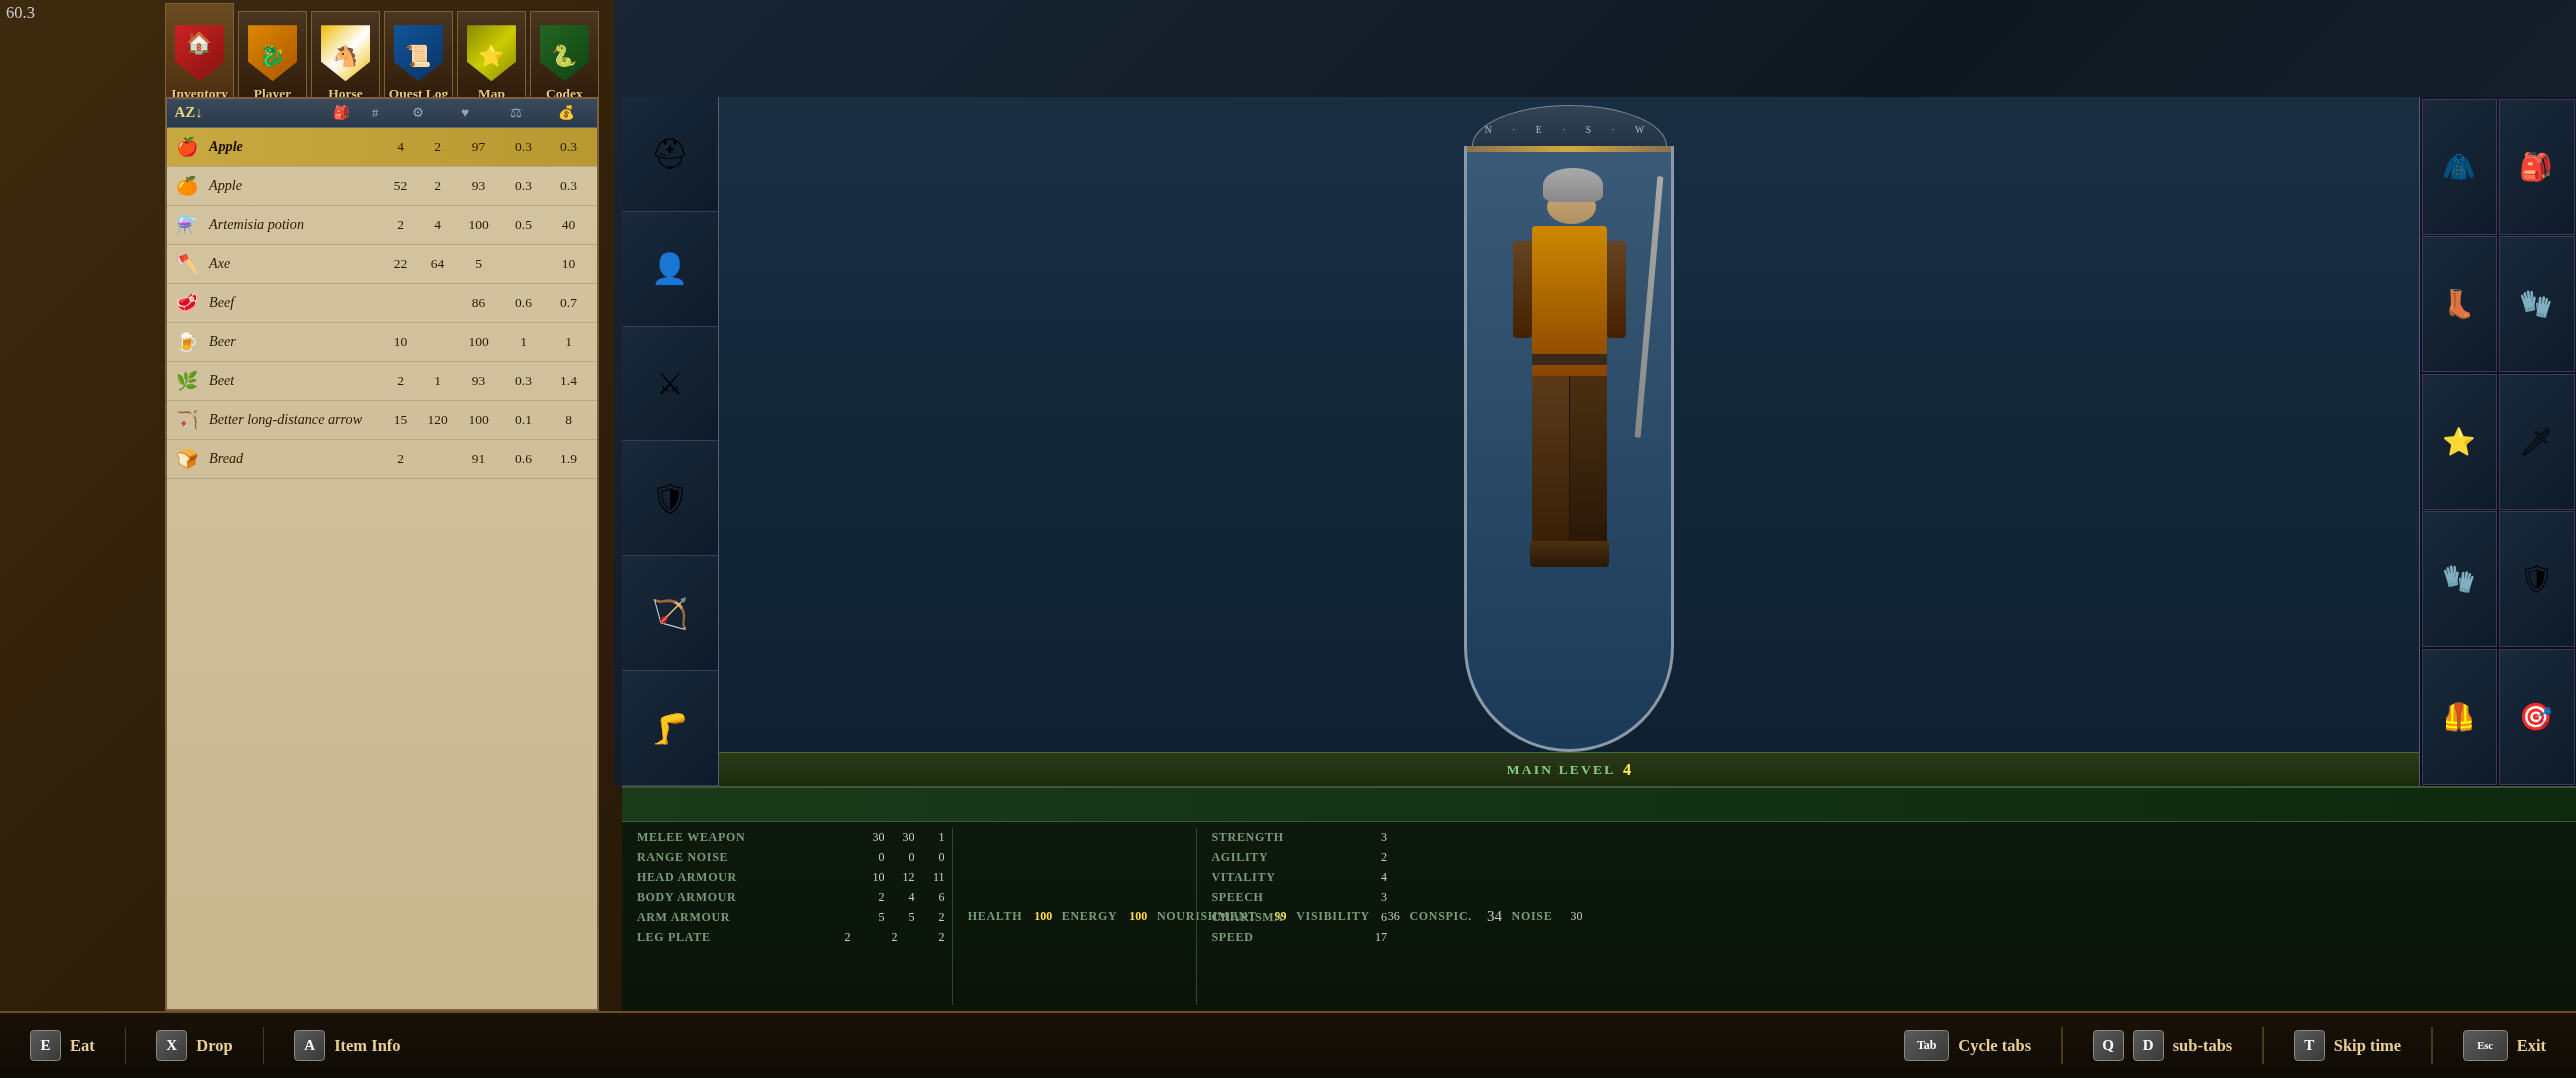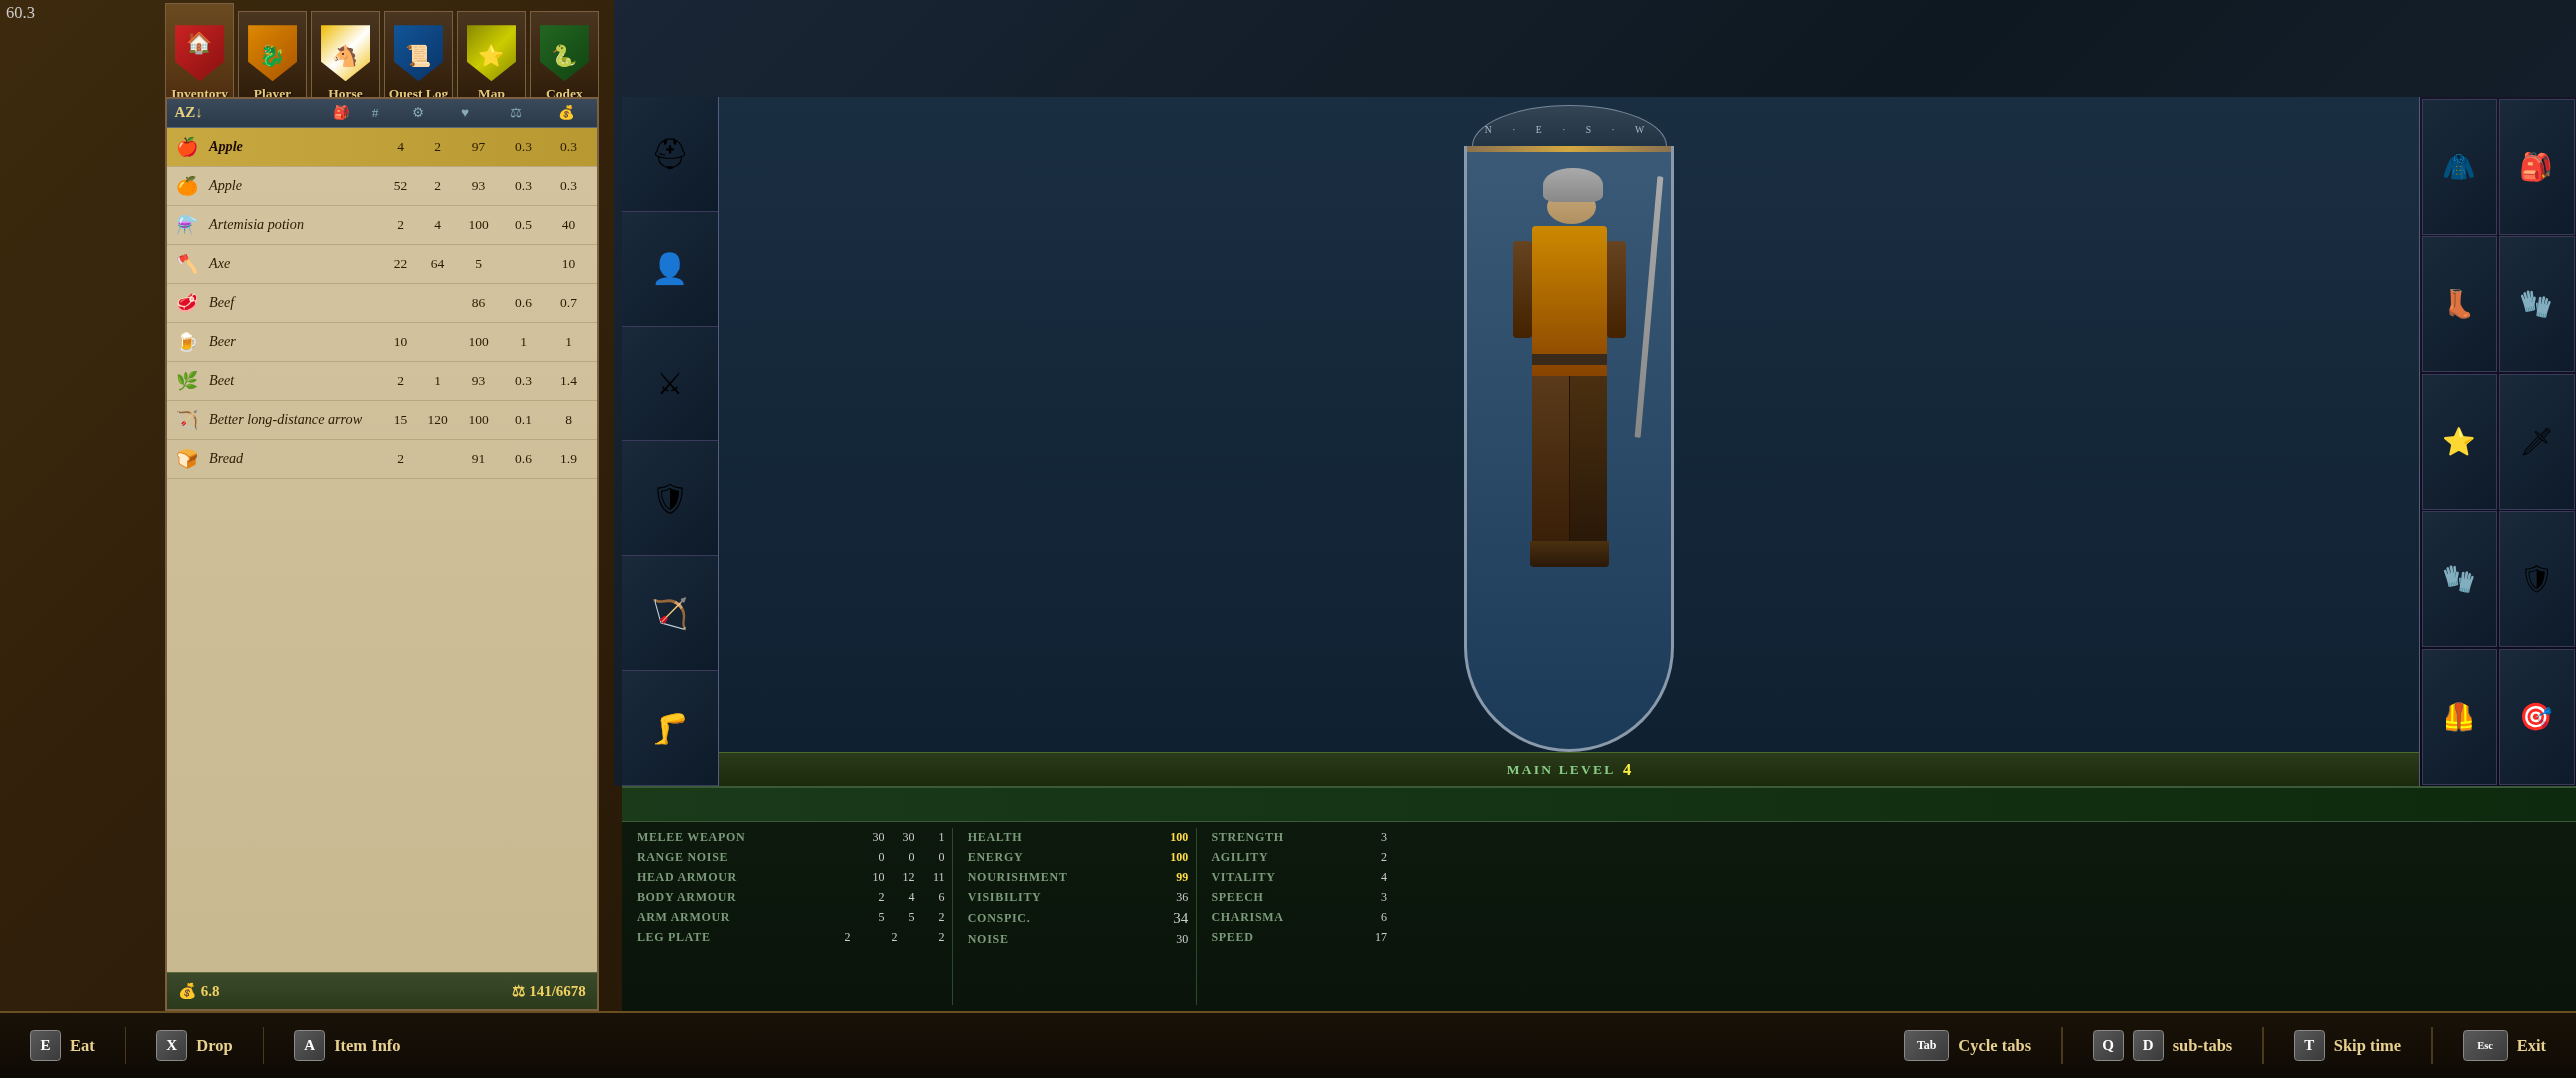--- a/index.html
+++ b/index.html
@@ -462,30 +462,20 @@
       <div class="item-icon">🍞</div>
       <span class="item-name">Bread</span>
       <span class="item-qty">2</span>
       <span class="item-price"></span>
       <span class="item-cond">91</span>
       <span class="item-weight">0.6</span>
       <span class="item-val">1.9</span>
     </div>
   </div>
 
-  <div class="inv-footer">
-    <span class="footer-gold">
-      <span>💰</span>
-      <span>6.8</span>
-    </span>
-    <span class="footer-weight">
-      <span>⚖</span>
-      <span>141/6678</span>
-    </span>
-  </div>
 </div>
 
 <div style="position:absolute;top:97px;left:622px;right:0;bottom:292px;display:flex;background:linear-gradient(135deg,#1a2535 0%,#0e1820 100%);">
 
   <div style="width:97px;background:linear-gradient(180deg,#151525 0%,#0a0a18 100%);border-right:1.5px solid #5a5a7a;display:flex;flex-direction:column;">
     <div class="equip-slot" style="flex:1;border-bottom:0.7px solid #3a3a5a;display:flex;align-items:center;justify-content:center;">
       <span style="font-size:30px;">⛑</span>
     </div>
     <div class="equip-slot" style="flex:1;border-bottom:0.7px solid #3a3a5a;display:flex;align-items:center;justify-content:center;">
       <span style="font-size:30px;">👤</span>
@@ -601,21 +591,21 @@
         <span class="stat-val" style="color:#cccccc;font-size:12px;min-width:22.5px;text-align:right;margin-left:7.5px;">2</span>
       </div>
       <div class="stat-row" style="display:flex;align-items:center;padding:1.5px 3.7px;gap:17px;">
         <span class="stat-label" style="color:#7a9a7a;font-size:12px;font-weight:bold;flex:1;letter-spacing:0.7px;">LEG PLATE</span>
         <span class="stat-val" style="color:#cccccc;font-size:12px;min-width:22.5px;text-align:right;">2</span>
         <span class="stat-val" style="color:#cccccc;font-size:12px;min-width:22.5px;text-align:right;margin-left:7.5px;">2</span>
         <span class="stat-val" style="color:#cccccc;font-size:12px;min-width:22.5px;text-align:right;margin-left:7.5px;">2</span>
       </div>
     </div>
 
-    <div style="display:flex;flex-direction:column;gap:2.2px;border-left:1.5px solid #2a4a2a;padding-left:11.2px;">
+    <div style="display:flex;flex-direction:row;gap:2.2px;border-left:1.5px solid #2a4a2a;padding-left:11.2px;">
       <div style="display:flex;align-items:center;padding:1.5px 3.7px;">
         <span style="color:#7a9a7a;font-size:12px;font-weight:bold;flex:1;letter-spacing:0.7px;">HEALTH</span>
         <span style="color:#ffdd44;font-size:12px;font-weight:bold;min-width:30px;text-align:right;">100</span>
       </div>
       <div style="display:flex;align-items:center;padding:1.5px 3.7px;">
         <span style="color:#7a9a7a;font-size:12px;font-weight:bold;flex:1;letter-spacing:0.7px;">ENERGY</span>
         <span style="color:#ffdd44;font-size:12px;font-weight:bold;min-width:30px;text-align:right;">100</span>
       </div>
       <div style="display:flex;align-items:center;padding:1.5px 3.7px;">
         <span style="color:#7a9a7a;font-size:12px;font-weight:bold;flex:1;letter-spacing:0.7px;">NOURISHMENT</span>

